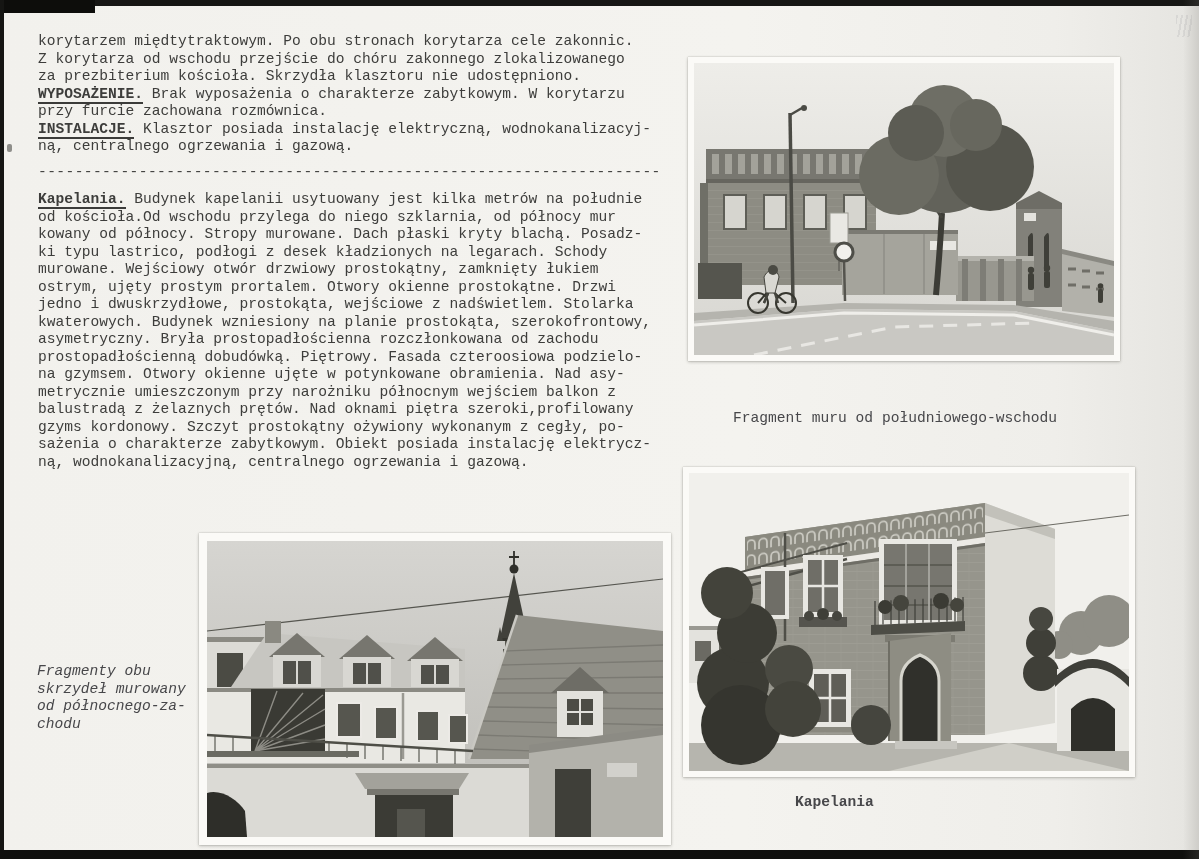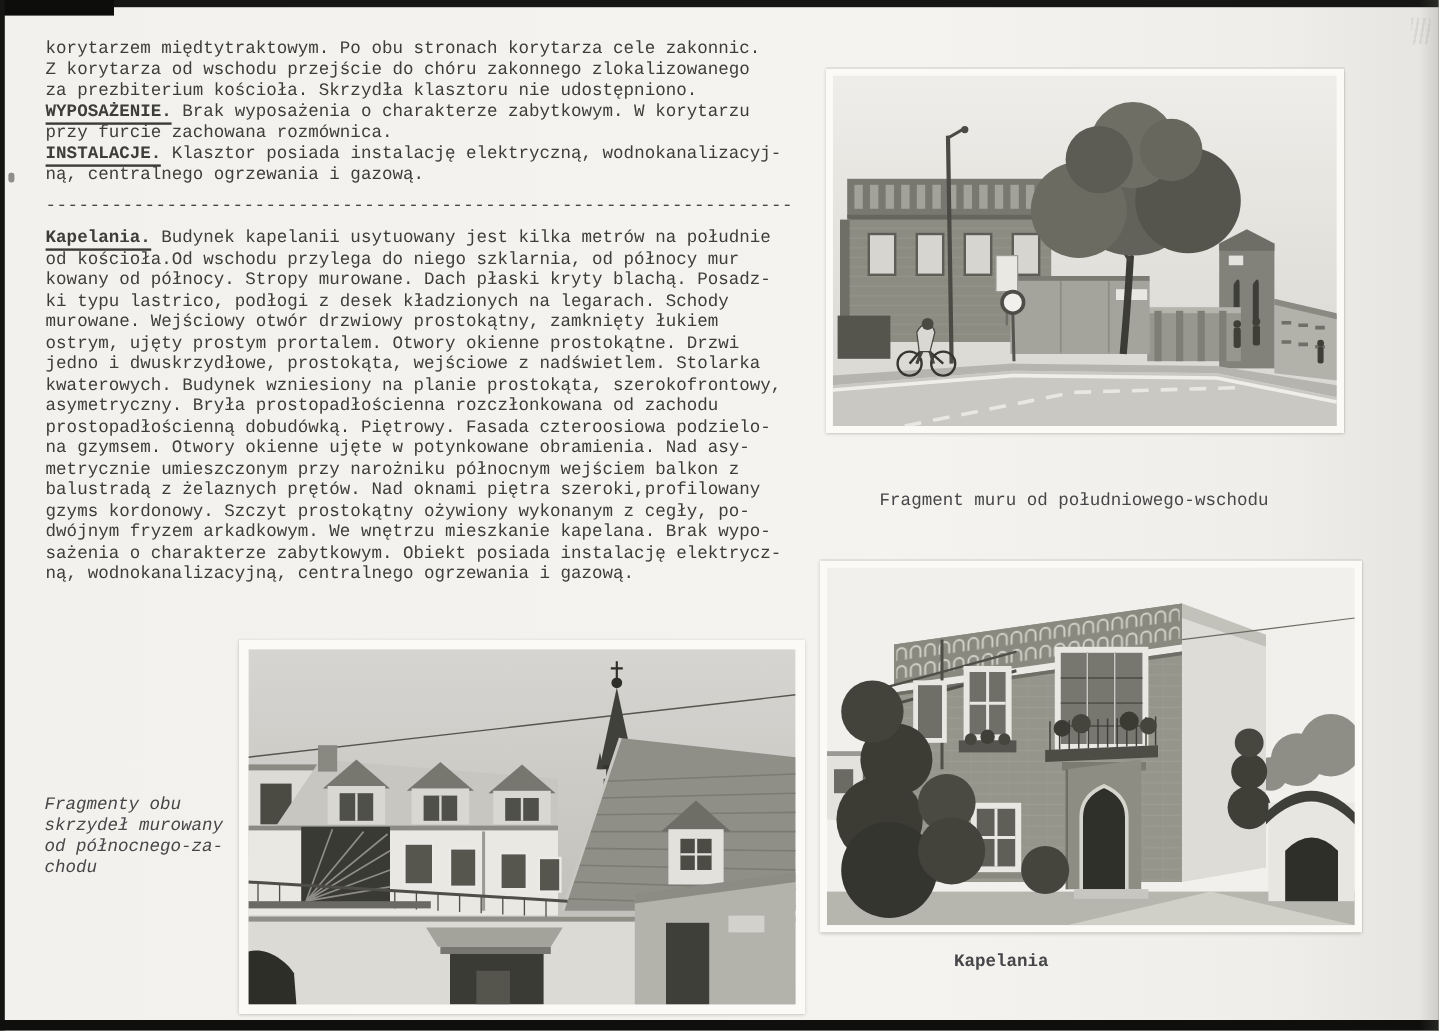--- a/index.html
+++ b/index.html
@@ -59,21 +59,20 @@
         <div class="tline"><span>murowane. Wejściowy otwór drzwiowy prostokątny, zamknięty łukiem</span></div>
         <div class="tline"><span>ostrym, ujęty prostym prortalem. Otwory okienne prostokątne. Drzwi</span></div>
         <div class="tline"><span>jedno i dwuskrzydłowe, prostokąta, wejściowe z nadświetlem. Stolarka</span></div>
         <div class="tline"><span>kwaterowych. Budynek wzniesiony na planie prostokąta, szerokofrontowy,</span></div>
         <div class="tline"><span>asymetryczny. Bryła prostopadłościenna rozczłonkowana od zachodu</span></div>
         <div class="tline"><span>prostopadłościenną dobudówką. Piętrowy. Fasada czteroosiowa podzielo-</span></div>
         <div class="tline"><span>na gzymsem. Otwory okienne ujęte w potynkowane obramienia. Nad asy-</span></div>
         <div class="tline"><span>metrycznie umieszczonym przy narożniku północnym wejściem balkon z</span></div>
         <div class="tline"><span>balustradą z żelaznych prętów. Nad oknami piętra szeroki,profilowany</span></div>
         <div class="tline"><span>gzyms kordonowy. Szczyt prostokątny ożywiony wykonanym z cegły, po-</span></div>
-        <div class="tline"><span>dwójnym fryzem arkadkowym. We wnętrzu mieszkanie kapelana. Brak wypo-</span></div>
         <div class="tline"><span>sażenia o charakterze zabytkowym. Obiekt posiada instalację elektrycz-</span></div>
         <div class="tline"><span>ną, wodnokanalizacyjną, centralnego ogrzewania i gazową.</span></div>
       </div>
   </div>
 
   <figure class="photo photo1" style="margin:0">
     <svg width="420" height="292" viewBox="0 0 420 292">
       <defs>
         <linearGradient id="sky1" x1="0" y1="0" x2="0" y2="1">
           <stop offset="0" stop-color="#eeede9"></stop>

